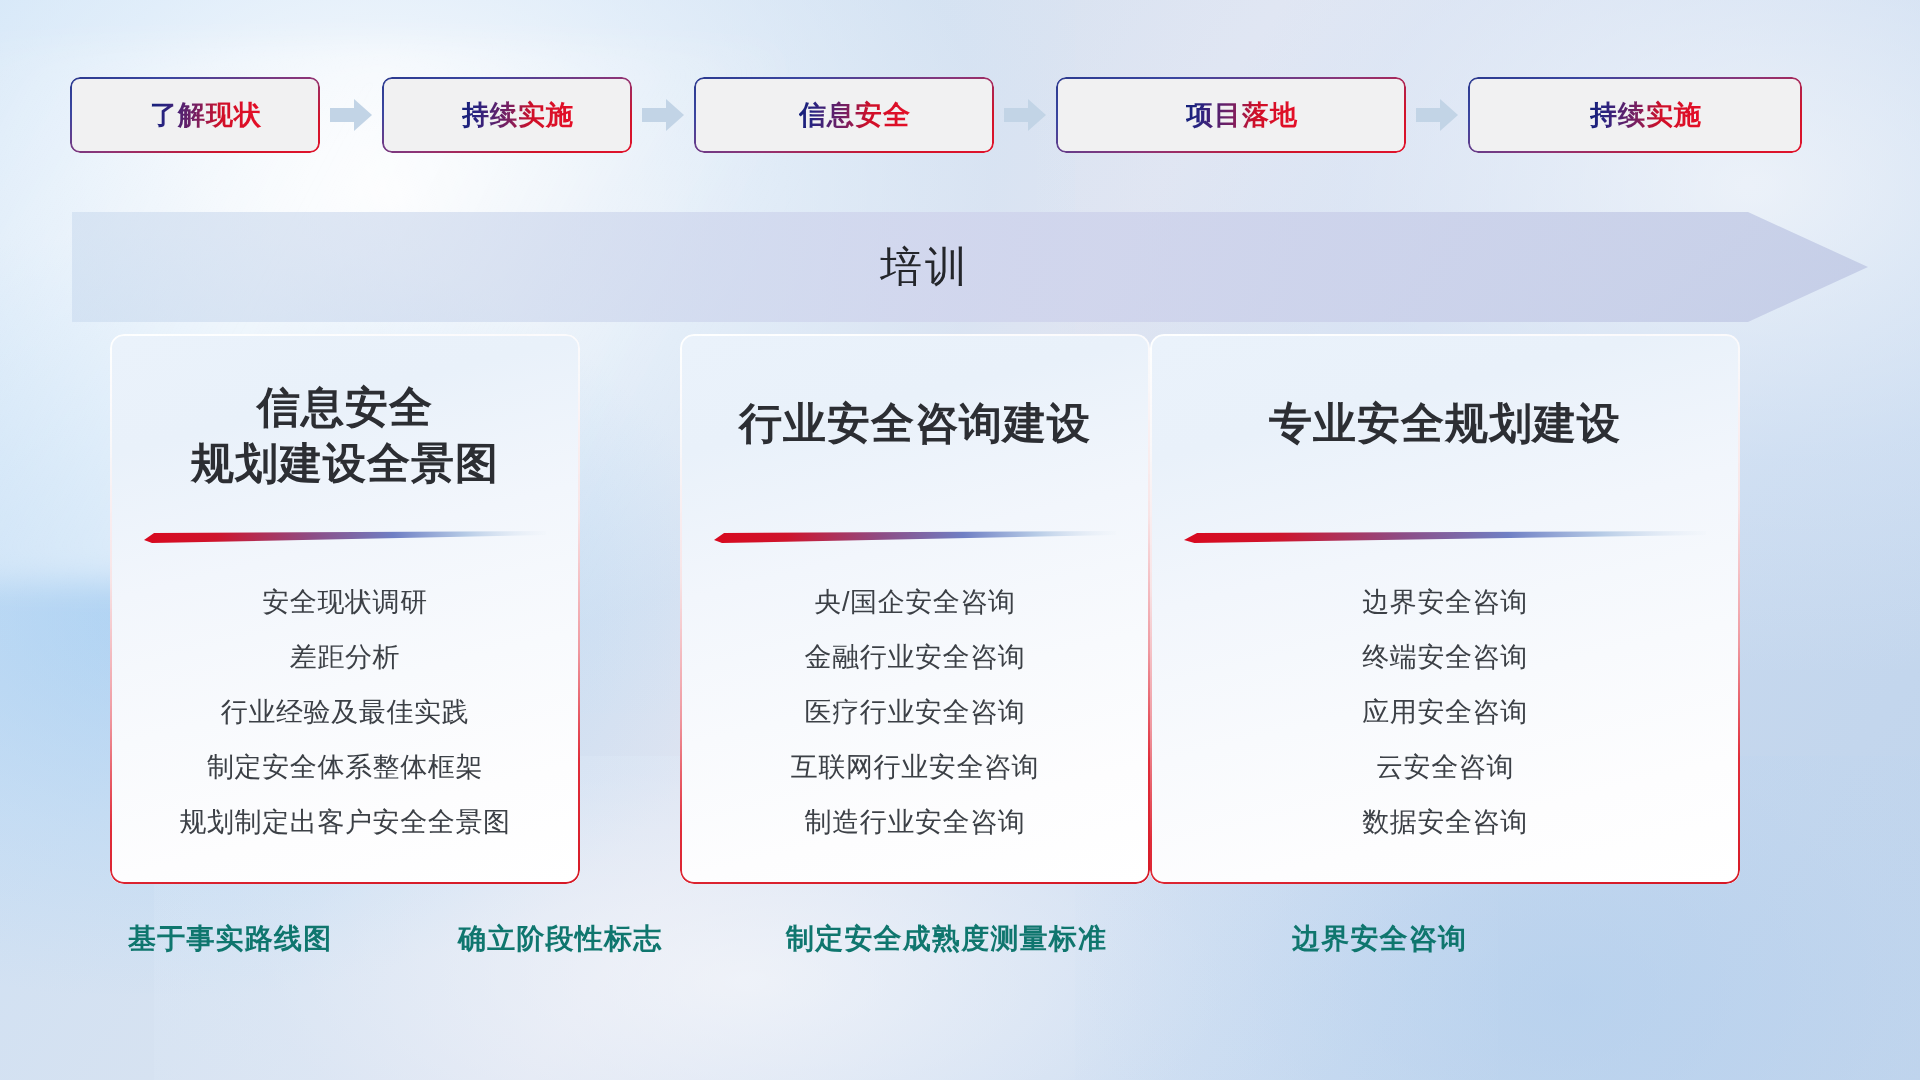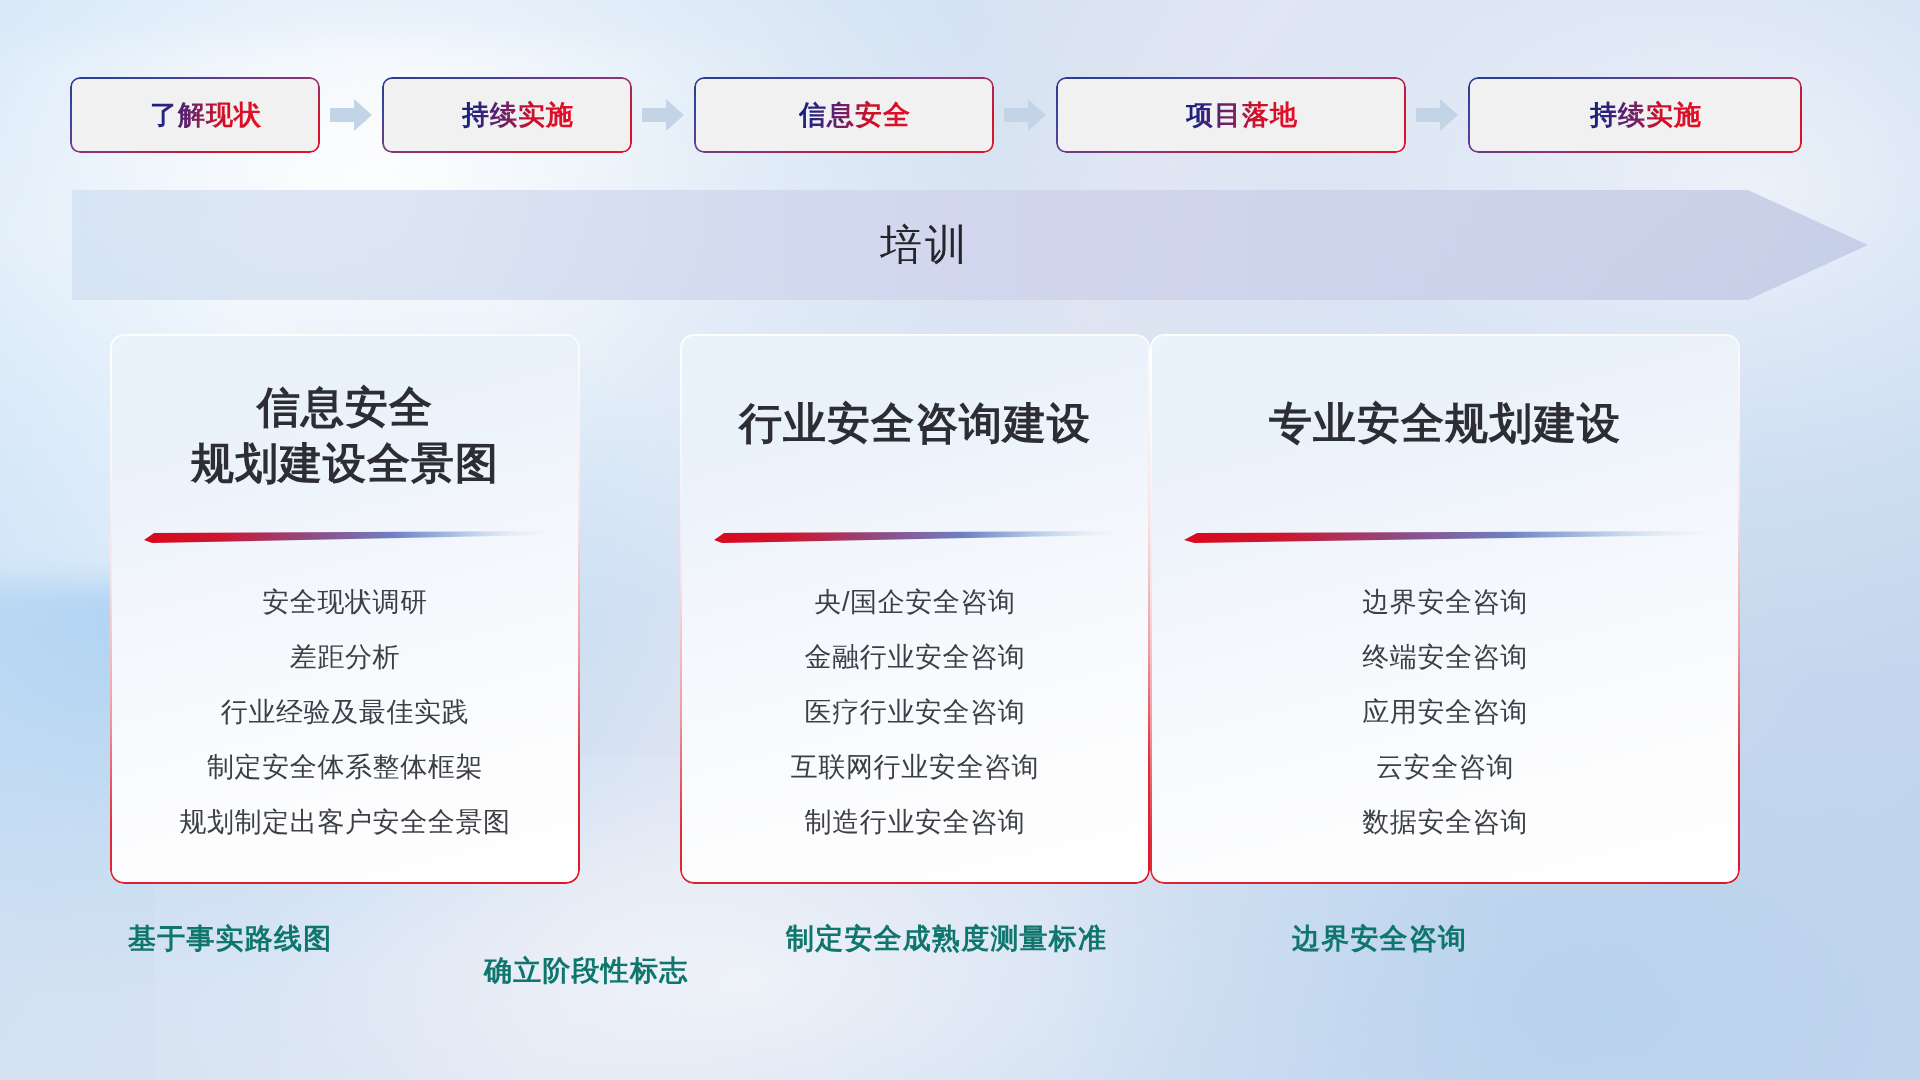--- a/index.html
+++ b/index.html
@@ -84,21 +84,21 @@
     white-space:nowrap;position:relative;z-index:1;margin-left:22px;
   }
   .step-arrow{
     flex:0 0 auto;width:42px;height:34px;margin:0 10px;
     display:flex;align-items:center;justify-content:center;
   }
   .step-arrow svg{display:block;}
 
   
   .banner{
-    position:absolute;left:72px;top:190px;width:1796px;height:84px;
+    position:absolute;left:72px;top:212px;width:1796px;height:84px;
   }
   .banner svg{position:absolute;inset:0;}
   .banner-label{
     position:absolute;left:0;right:90px;top:0;height:110px;
     display:flex;align-items:center;justify-content:center;
     font-size:42px;font-weight:400;color:#24262b;letter-spacing:3px;
   }
 
   
   .cards{
@@ -160,21 +160,21 @@
   
   .captions{
     position:absolute;left:0;top:920px;width:1920px;height:46px;
   }
   .caption{
     position:absolute;top:0;
     font-size:28px;font-weight:700;color:#0f766e;letter-spacing:1.2px;
     white-space:nowrap;
   }
   .cap-1{left:128px;}
-  .cap-2{left:484px;margin-top:32px;}
+  .cap-2{left:458px;}
   .cap-3{left:786px;}
   .cap-4{left:1292px;}
 </style>
 </head>
 <body>
 
 <div id="bg">
   <div class="bg-base"></div>
   <div class="bg-glow-c"></div>
   <div class="bg-glow-a"></div>

